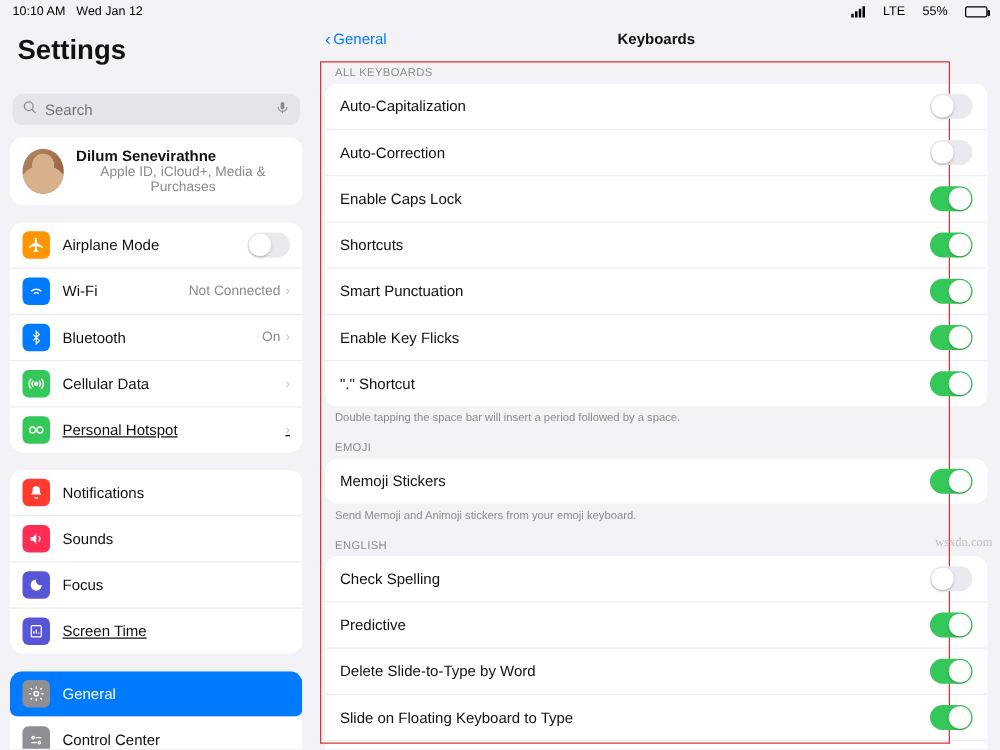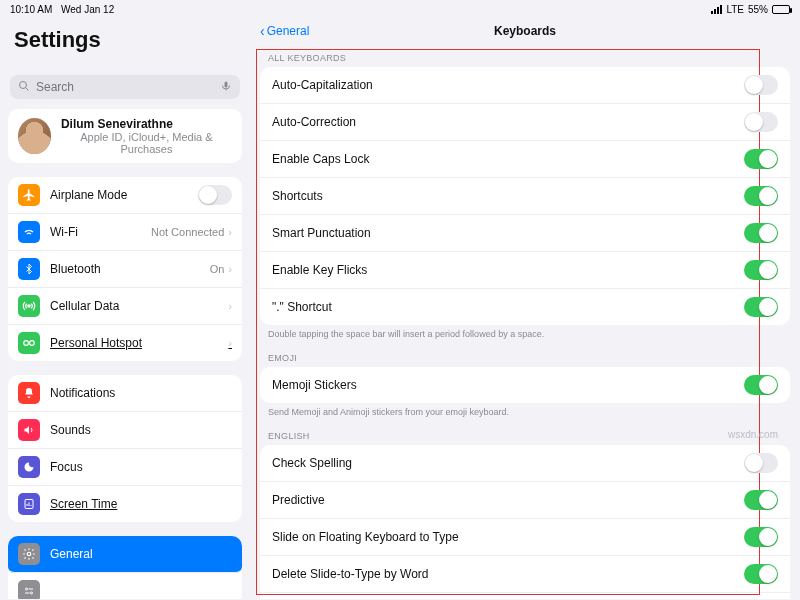--- a/index.html
+++ b/index.html
@@ -12,21 +12,21 @@
     color: #111;
   }
   
   .status {
     display: flex; justify-content: space-between; align-items: center;
     padding: 4px 10px 2px 10px;
     font-size: 10px;
     color: #000;
   }
   .status .left span { margin-right: 6px; }
-  .status .right { display: flex; align-items: center; gap: 4px; }
+  .status .right { display: flex; align-items: center; gap: 14px; }
   .sig-bars { display:inline-flex; gap:1px; align-items:flex-end; }
   .sig-bars i { width:2px; background:#000; display:inline-block; }
   .sig-bars i:nth-child(1){height:3px;} .sig-bars i:nth-child(2){height:5px;}
   .sig-bars i:nth-child(3){height:7px;} .sig-bars i:nth-child(4){height:9px;}
   .battery { display:inline-flex; align-items:center; gap:1px;}
   .battery .shell{ width:18px; height:9px; border:1px solid #000; border-radius:2px; position:relative;}
   .battery .shell::after{content:"";position:absolute;right:-3px;top:2px;width:2px;height:5px;background:#000;border-radius:1px;}
   .battery .fill{ background:#000; height:100%; }
   
   .split { display:flex; height: calc(600px - 18px); }
@@ -105,22 +105,23 @@
   }
   .dcard{ background:#fff; border-radius:10px; margin:0 10px; overflow:hidden;}
   .drow{
     display:flex; align-items:center; justify-content:space-between;
     padding:8px 12px; border-bottom:1px solid #eeeef2;
     font-size:12px;
   }
   .drow:last-child{border-bottom:none;}
   .footer{ font-size:9px; color:#8a8a90; padding:4px 18px 6px 18px;}
   .watermark{
-    position:fixed; right:22px; bottom:160px; font-size:10px; color:#bdbdc3;
+    position:fixed; right:6px; bottom:160px; font-size:10px; color:#bdbdc3;
     writing-mode:horizontal-tb;
+    font-family:Liberation Serif, serif;
   }
   .sidebar .scroll{ height:100%; overflow:hidden;}
 </style>
 </head>
 <body>
 
 <div class="status">
   <div class="left">
     <span>10:10 AM</span>
     <span>Wed Jan 12</span>
@@ -282,20 +283,21 @@
   </div>
           <div class="row">
     <div class="icon-box" style="background:#8e8e93">
               <svg width="12" height="12" viewBox="0 0 24 24" fill="none" stroke="#fff" stroke-width="2">
                 <circle cx="7" cy="8" r="2"></circle>
                 <line x1="11" y1="8" x2="20" y2="8"></line>
                 <circle cx="17" cy="16" r="2"></circle>
                 <line x1="4" y1="16" x2="13" y2="16"></line>
               </svg>
             </div>
+    <div class="label">Control Center</div>
 
   </div>
           <div class="row">
     
     
     
   </div>
         </div>
     </div>
   </div>
@@ -374,32 +376,32 @@
               <div class="knob"></div>
             </div>
     </div>
           <div class="drow">
       <span>Predictive</span>
             <div class="toggle on">
               <div class="knob"></div>
             </div>
     </div>
           <div class="drow">
+      <span>Delete Slide-to-Type by Word</span>
+            <div class="toggle on">
+              <div class="knob"></div>
+            </div>
+    </div>
+          <div class="drow">
       <span>Slide on Floating Keyboard to Type</span>
             <div class="toggle on">
               <div class="knob"></div>
             </div>
     </div>
           <div class="drow">
-      <span>Delete Slide-to-Type by Word</span>
-            <div class="toggle on">
-              <div class="knob"></div>
-            </div>
-    </div>
-          <div class="drow">
       
     </div>
         </div>
       </div>
   </div>
 </div>
 
 <div class="watermark">wsxdn.com</div>
 
 </body></html>

